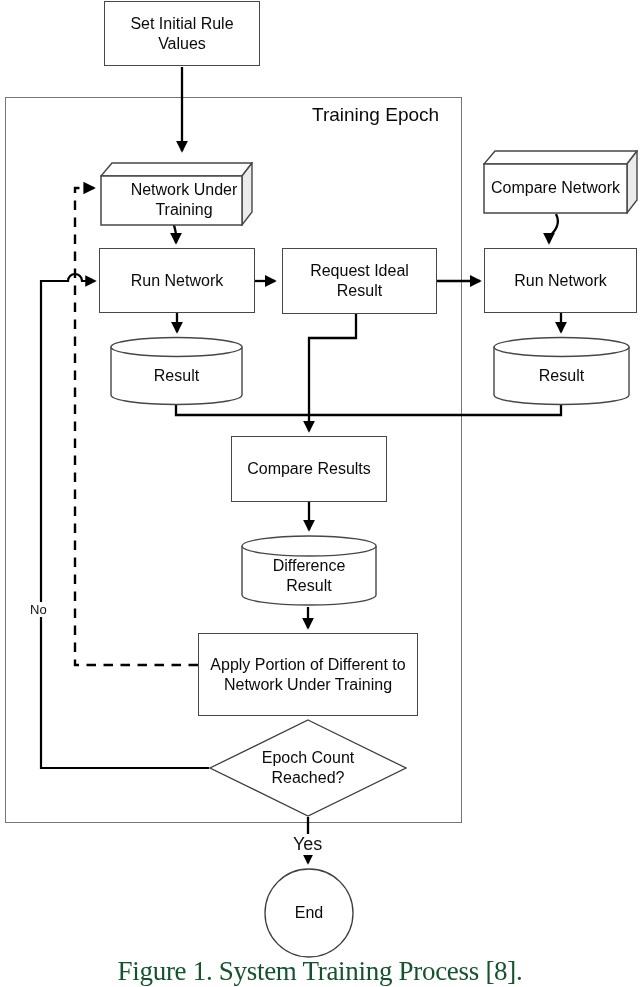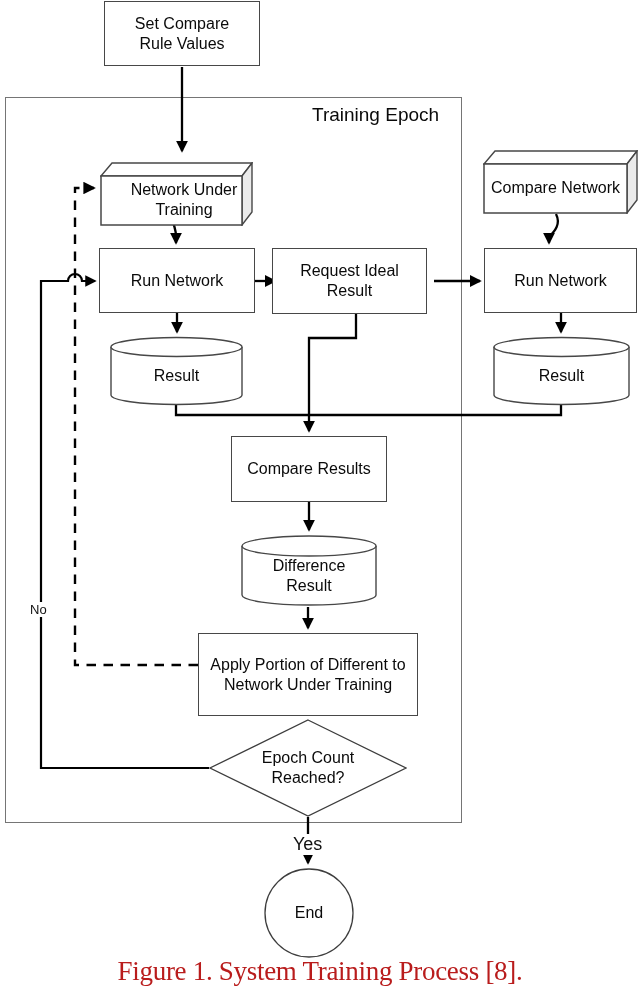--- a/index.html
+++ b/index.html
@@ -9,21 +9,21 @@
         text-align:center;font-size:16px;line-height:1.22;color:#0a0a0a;}
   .box{background:#fff;border:1.5px solid #474747;box-sizing:border-box;}
   .container-frame{position:absolute;left:5px;top:97px;width:457px;height:726px;
         border:1.2px solid #757575;box-sizing:border-box;background:transparent;}
   .container-title{position:absolute;left:312px;top:104px;font-size:19px;color:#0a0a0a;}
   .shape-svg{position:absolute;left:0;top:0;}
   .lbl{position:relative;z-index:2;}
   .edge-label{position:absolute;background:#fff;padding:0 2px;z-index:3;color:#111;}
   .caption{position:absolute;left:0;top:956px;width:640px;text-align:center;
         font-family:"Liberation Serif",serif;font-size:27px;letter-spacing:-0.3px;
-        line-height:1.15;color:#b91c1c;}
+        line-height:1.15;color:#14532d;}
   svg.edges{position:absolute;left:0;top:0;z-index:1;}
   .node{z-index:2;}
 </style>
 </head>
 <body>
 
 <div class="canvas">
 
   <div class="container-frame"></div>
   <div class="container-title">Training Epoch</div>
@@ -47,21 +47,21 @@
       <path d="M309,502 V530" marker-end="url(#arr)"></path>
       <path d="M308,607 V628" marker-end="url(#arr)"></path>
       <path d="M308,699 V714" marker-end="url(#arr)"></path>
       <path d="M308,817 V863" marker-end="url(#arr)"></path>
       <path d="M209,768 H41 V281 H68 A7,7 0 0 1 82,281 H95" stroke-width="2.2" marker-end="url(#arr)"></path>
       <path d="M198,665 H75 V188 H94" stroke-width="2.4" stroke-dasharray="9.5 7.5" marker-end="url(#arr)"></path>
     </g>
   </svg>
 
   <div class="node box" style="left:104px;top:1px;width:156px;height:65px;">
-    <span class="lbl" style="width:130px;">Set Compare Rule Values</span>
+    <span class="lbl" style="width:130px;">Set Initial Rule Values</span>
   </div>
 
   <div class="node" style="left:100px;top:162px;width:178px;height:64px;">
     <svg class="shape-svg" width="153" height="64">
       <polygon points="1,14 12,1 152,1 142,14" fill="#ffffff" stroke="#474747" stroke-width="1.4"></polygon>
       <polygon points="142,14 152,1 152,50 142,63" fill="#ebebeb" stroke="#474747" stroke-width="1.4"></polygon>
       <rect x="1" y="14" width="141" height="49" fill="#ffffff" stroke="#474747" stroke-width="1.5"></rect>
     </svg>
     <span class="lbl" style="width:130px;padding-top:12px;padding-right:10px;">Network Under Training</span>
   </div>
@@ -72,21 +72,21 @@
       <polygon points="144,14 154,1 154,50 144,63" fill="#ebebeb" stroke="#474747" stroke-width="1.4"></polygon>
       <rect x="1" y="14" width="143" height="49" fill="#ffffff" stroke="#474747" stroke-width="1.5"></rect>
     </svg>
     <span class="lbl" style="padding-top:12px;padding-right:10px;">Compare Network</span>
   </div>
 
   <div class="node box" style="left:99px;top:248px;width:156px;height:65px;">
     <span class="lbl">Run Network</span>
   </div>
 
-  <div class="node box" style="left:272px;top:248px;width:155px;height:66px;">
+  <div class="node box" style="left:282px;top:248px;width:155px;height:66px;">
     <span class="lbl" style="width:120px;">Request Ideal Result</span>
   </div>
 
   <div class="node box" style="left:484px;top:248px;width:153px;height:65px;">
     <span class="lbl">Run Network</span>
   </div>
 
   <div class="node" style="left:110px;top:336px;width:133px;height:70px;">
     <svg class="shape-svg" width="133" height="70">
       <path d="M1,11 L1,59 A65.5,9.5 0 0 0 132,59 L132,11" fill="#ffffff" stroke="#474747" stroke-width="1.4"></path>

